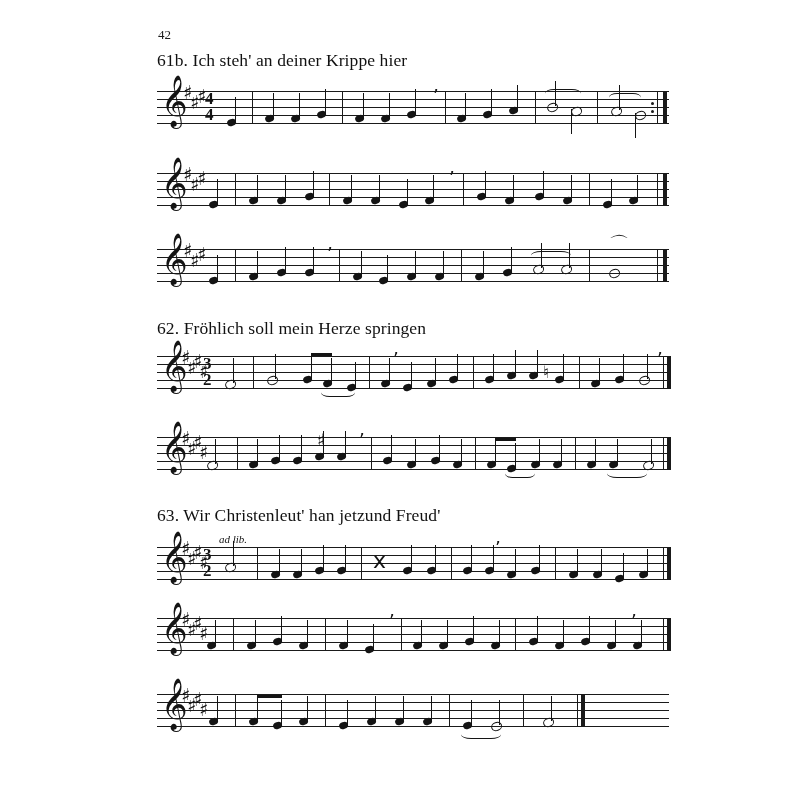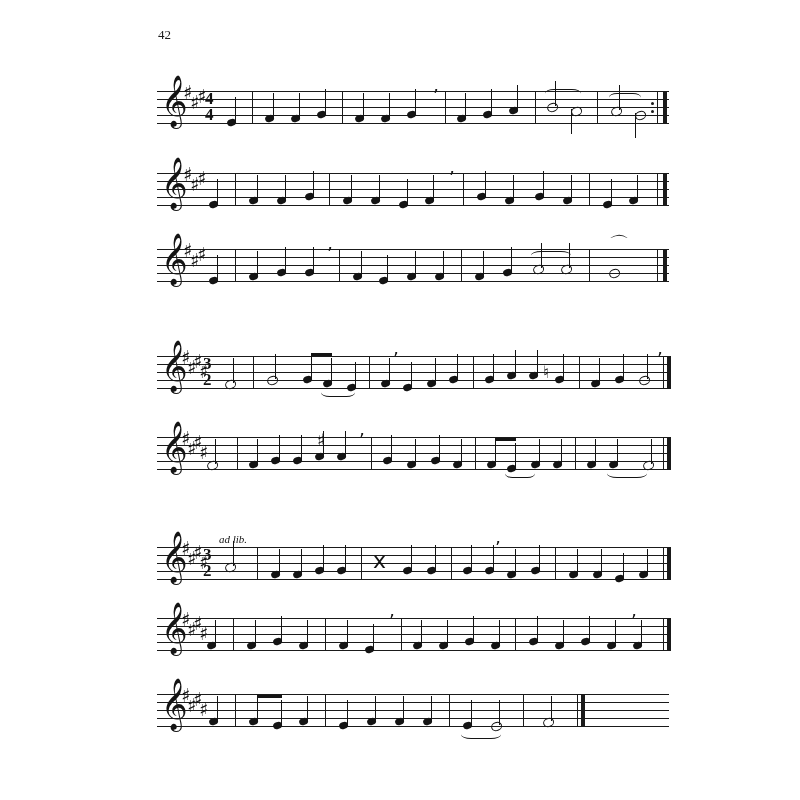--- a/index.html
+++ b/index.html
@@ -223,20 +223,21 @@
 <body>
 
 <div id="scan-left-strip"></div>
 <div id="scan-edge-line2"></div>
 <div id="scan-edge-line"></div>
 
 <div id="page-sheet" style="left:0;">
 
   <div class="page-number">42</div>
 
+  <div class="song-title" style="left:157px; top:50px;">61b. Ich steh' an deiner Krippe hier</div>
 
   <div class="system" style="left:157px; top:91px; width:512px;">
     <div class="staff-lines">
         <i></i>
         <i></i>
         <i></i>
         <i></i>
         <i></i>
       </div>
     <div class="clef">𝄞</div>
@@ -388,20 +389,21 @@
     <div class="note hollow" style="left:404px; top:16px;"></div>
       <div class="stem" style="left:412px; top:-6px;"></div>
     <div class="slur" style="left:374px; top:2px; width:40px;"></div>
     <div class="barline" style="left:432px;"></div>
     <div class="fermata" style="left:452px; top:-12px;">⌒</div>
     <div class="note hollow" style="left:452px; top:20px;"></div>
     <div class="endbar-thin" style="left:500px;"></div>
     <div class="endbar-thick" style="left:506px;"></div>
   </div>
 
+  <div class="song-title" style="left:157px; top:318px;">62. Fröhlich soll mein Herze springen</div>
 
   <div class="system" style="left:157px; top:356px; width:512px;">
     <div class="staff-lines">
         <i></i>
         <i></i>
         <i></i>
         <i></i>
         <i></i>
       </div>
     <div class="clef">𝄞</div>
@@ -517,20 +519,21 @@
       <div class="stem" style="left:438px; top:2px;"></div>
     <div class="note" style="left:452px; top:24px;"></div>
       <div class="stem" style="left:460px; top:2px;"></div>
     <div class="slur" style="left:450px; top:32px; width:40px; border-top:none; border-bottom:1.3px solid #141414;"></div>
     <div class="note hollow" style="left:486px; top:24px;"></div>
       <div class="stem" style="left:494px; top:2px;"></div>
     <div class="endbar-thin" style="left:506px;"></div>
     <div class="endbar-thick" style="left:510px;"></div>
   </div>
 
+  <div class="song-title" style="left:157px; top:505px;">63. Wir Christenleut' han jetzund Freud'</div>
 
   <div class="system" style="left:157px; top:547px; width:512px;">
     <div class="staff-lines">
         <i></i>
         <i></i>
         <i></i>
         <i></i>
         <i></i>
       </div>
     <div class="clef">𝄞</div>

